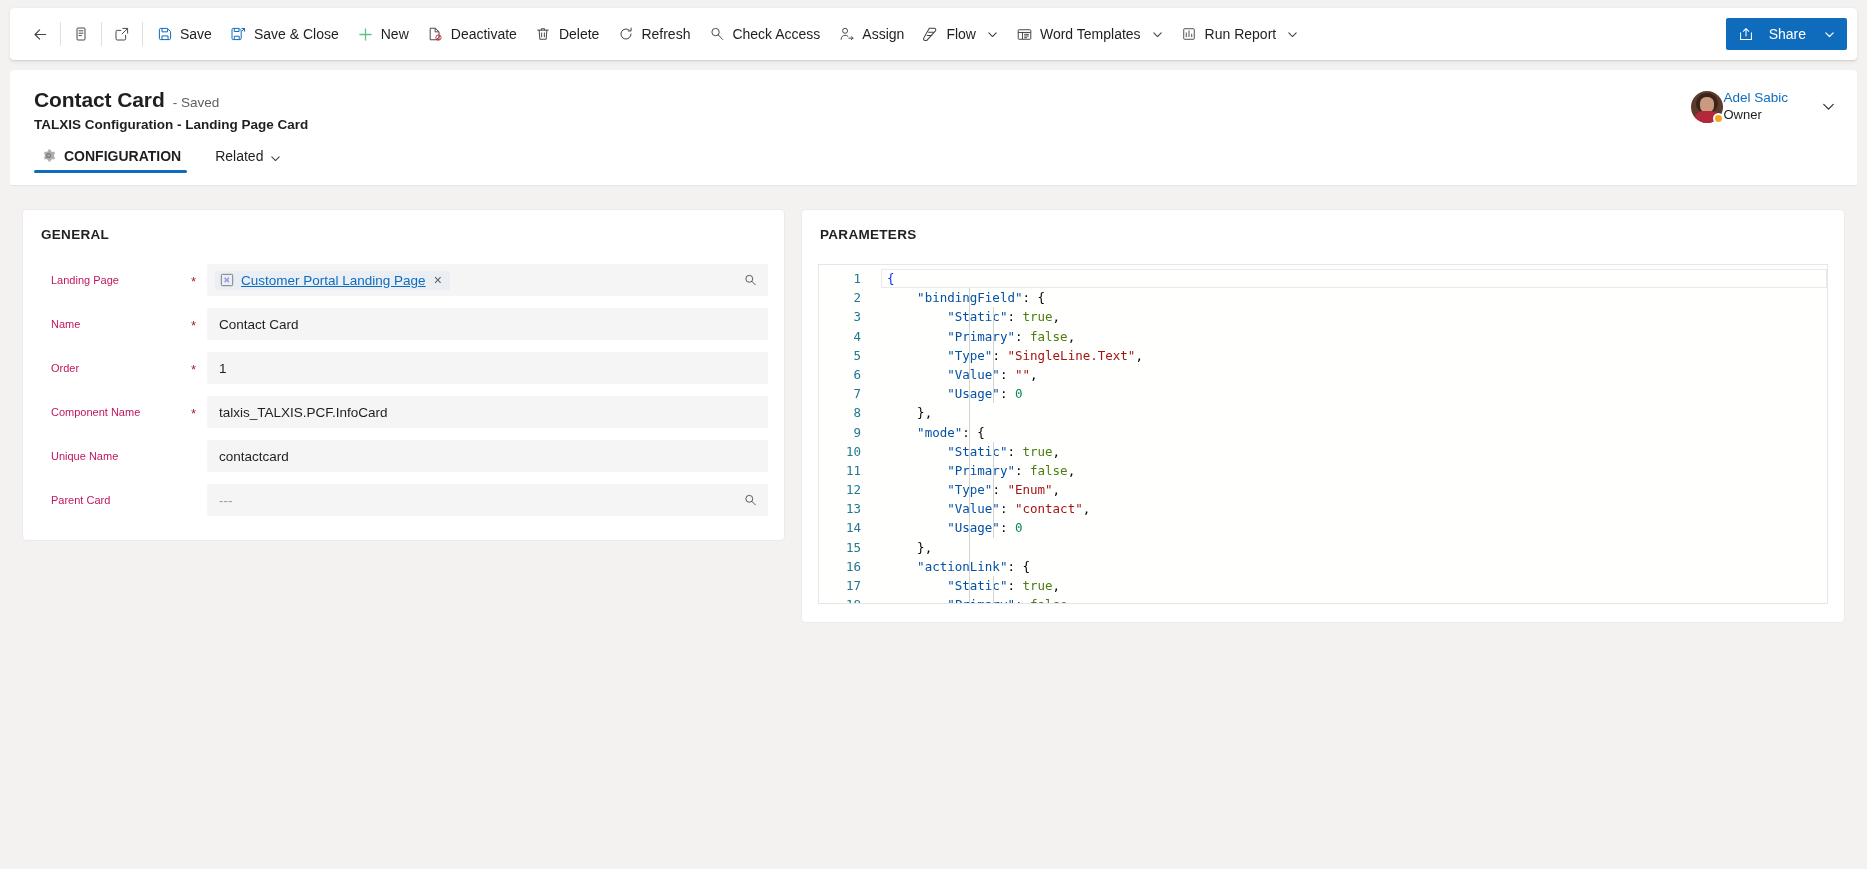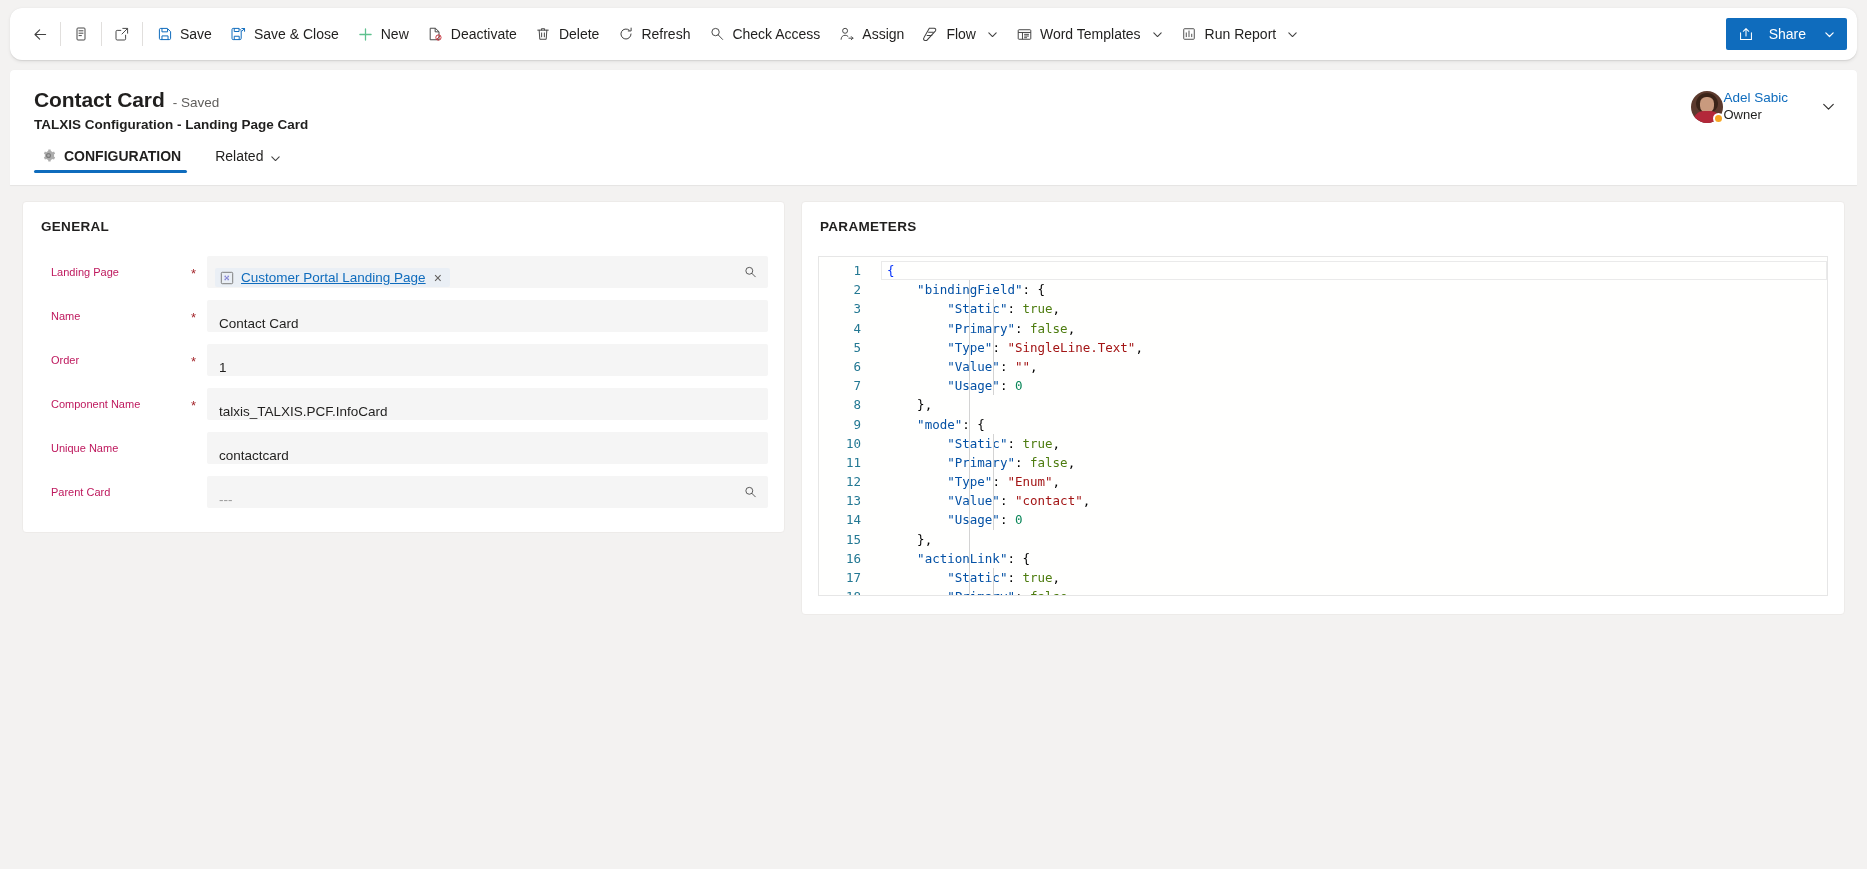--- a/index.html
+++ b/index.html
@@ -12,21 +12,21 @@
     -webkit-font-smoothing: antialiased;
     overflow: hidden;
   }
 
   
   .commandbar {
     position: relative;
     height: 52px;
     margin: 8px 10px 0 10px;
     background: #ffffff;
-    border-radius: 12px;
+    border-radius: 4px;
     display: flex;
     align-items: center;
     padding: 0 10px 0 14px;
     box-shadow: 0 0.3px 0.9px rgba(0,0,0,.07), 0 1.6px 3.6px rgba(0,0,0,.07);
   }
   .cmd-btn {
     display: flex;
     align-items: center;
     gap: 7px;
     height: 36px;
@@ -111,21 +111,21 @@
     background: #f7a623; border: 2px solid #ffffff;
   }
   .owner-name { font-size: 13.5px; color: #0f6cbd; line-height: 1.25; }
   .owner-role { font-size: 13px; color: #201f1e; line-height: 1.25; }
   .owner-text { display: flex; flex-direction: column; }
   .owner-chevron { margin-left: 34px; color: #201f1e; display: inline-flex; }
 
   
   .content {
     position: relative;
-    margin: 4px 10px;
+    margin: 12px 10px;
     display: flex;
     gap: 16px;
     padding: 12px 12px 0 12px;
     background: #f3f2f1;
   }
   .panel {
     background: #ffffff;
     border: 1px solid #edebe9;
     border-radius: 4px;
   }
@@ -139,21 +139,21 @@
   .field-row { display: flex; align-items: center; margin-bottom: 12px; }
   .field-label {
     width: 152px; flex: 0 0 152px;
     font-size: 11px; color: #be185d; padding-left: 12px;
   }
   .req-star { width: 16px; flex: 0 0 16px; color: #a4262c; font-size: 13px; line-height: 1; padding-top: 2px; }
   .field-ctl {
     flex: 1 1 auto; position: relative;
     height: 32px; background: #f5f5f5;
     border-radius: 2px;
-    display: flex; align-items: flex-end;
+    display: flex; align-items: center;
     padding: 0 32px 0 11px;
     font-size: 13.5px; color: #201f1e;
     border: 1px solid transparent;
     cursor: text;
   }
   .field-ctl .val { white-space: nowrap; overflow: hidden; text-overflow: ellipsis; }
   .field-ctl .placeholder { color: #9a9a9a; }
   .lookup-icon {
     position: absolute; right: 9px; top: 50%; transform: translateY(-50%);
     color: #424242; display: inline-flex; cursor: pointer;

